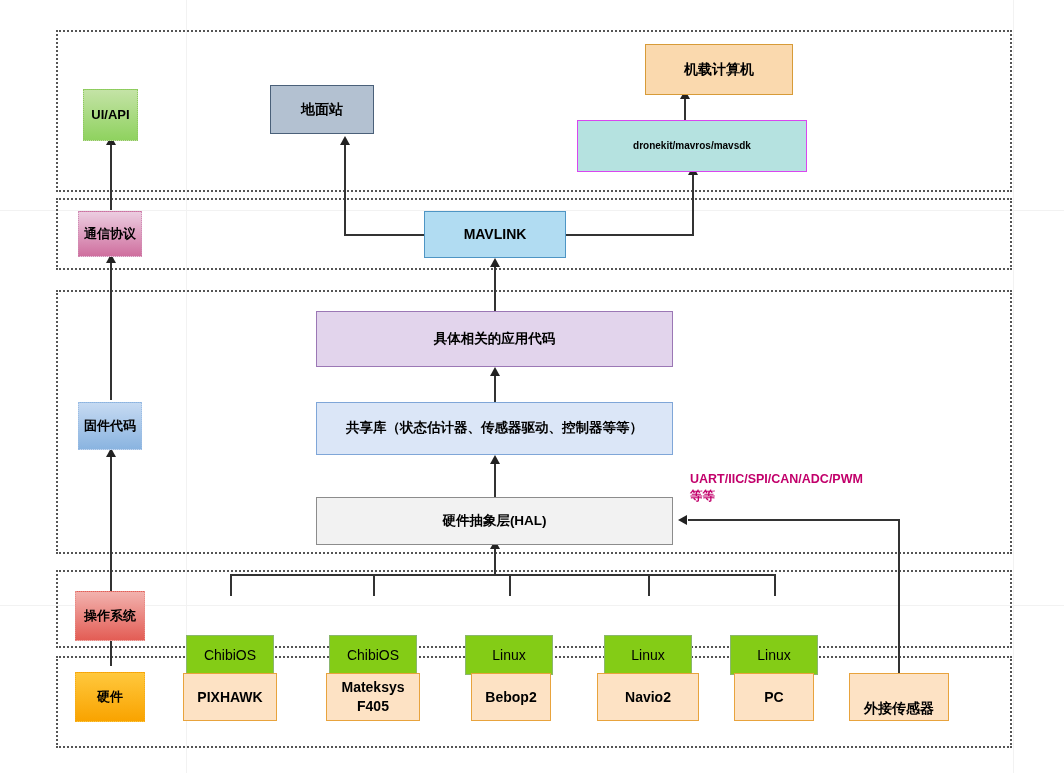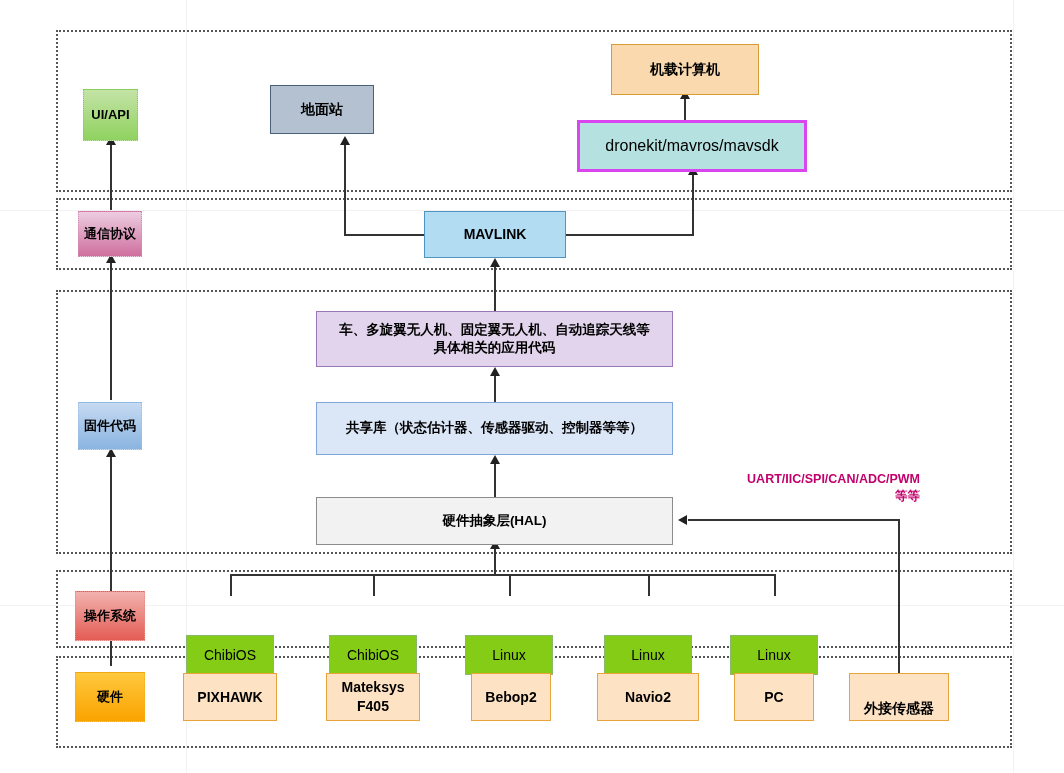--- a/index.html
+++ b/index.html
@@ -65,23 +65,23 @@
     font-size: 14px;
   }
   .n-obc {
     background: #fad9ae;
     border: 1px solid #d79b38;
     font-weight: bold;
     font-size: 14px;
   }
   .n-sdk {
     background: #b5e2e0;
-    border: 3px solid #d946ef;
-    font-weight: normal;
-    font-size: 16px;
+    border: 1px solid #d946ef;
+    font-weight: bold;
+    font-size: 10px;
   }
   .n-mavlink {
     background: #b1dcf2;
     border: 1px solid #4e95c4;
     font-weight: bold;
     font-size: 14px;
   }
   .n-apps {
     background: #e2d4ec;
     border: 1px solid #9b77b5;
@@ -113,21 +113,21 @@
     border: 1px solid #e8a33d;
     font-weight: bold;
     font-size: 14px;
   }
 
   .bus-label {
     position: absolute;
     color: #c2006b;
     font-weight: bold;
     font-size: 12.5px;
-    text-align: right;
+    text-align: left;
     line-height: 1.35;
   }
 
   
   .conn {
     position: absolute;
     background: #333333;
   }
   .conn-v { width: 2px; }
   .conn-h { height: 2px; }
@@ -242,35 +242,34 @@
   </div>
 
   <div class="node label-node n-hw" style="left:75px; top:672px; width:70px; height:50px;">
     <span>硬件</span>
   </div>
 
   <div class="node n-gcs" style="left:270px; top:85px; width:104px; height:49px;">
     <span>地面站</span>
   </div>
 
-  <div class="node n-obc" style="left:611px; top:44px; width:148px; height:51px;">
+  <div class="node n-obc" style="left:645px; top:44px; width:148px; height:51px;">
     <span>机载计算机</span>
   </div>
 
   <div class="node n-sdk" style="left:577px; top:120px; width:230px; height:52px;">
     <span>dronekit/mavros/mavsdk</span>
   </div>
 
   <div class="node n-mavlink" style="left:424px; top:211px; width:142px; height:47px;">
     <span>MAVLINK</span>
   </div>
 
   <div class="node n-apps" style="left:316px; top:311px; width:357px; height:56px;">
     <div style="display:flex;flex-direction:column;align-items:center;">
-      <span>车、多旋翼无人机、固定翼无人机、自动追踪天线等</span>
       <span>具体相关的应用代码</span>
     </div>
   </div>
 
   <div class="node n-shared" style="left:316px; top:402px; width:357px; height:53px;">
     <span>共享库（状态估计器、传感器驱动、控制器等等）</span>
   </div>
 
   <div class="node n-hal" style="left:316px; top:497px; width:357px; height:48px;">
     <span>硬件抽象层(HAL)</span>

